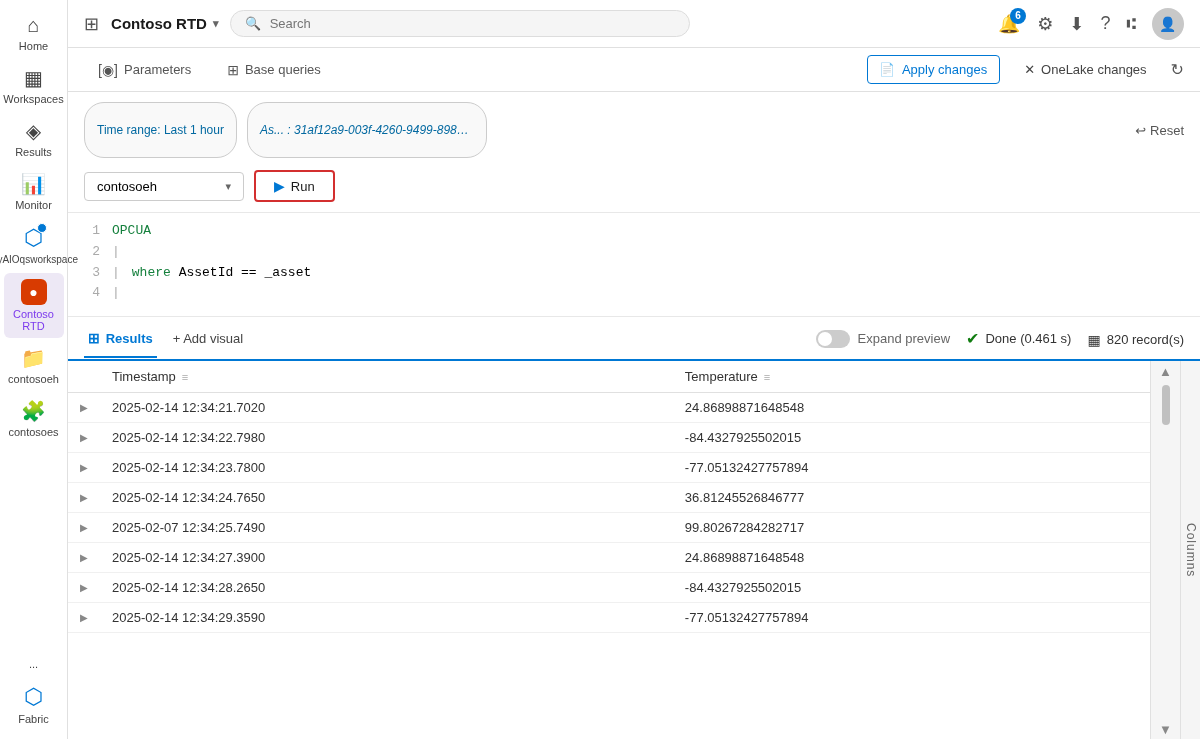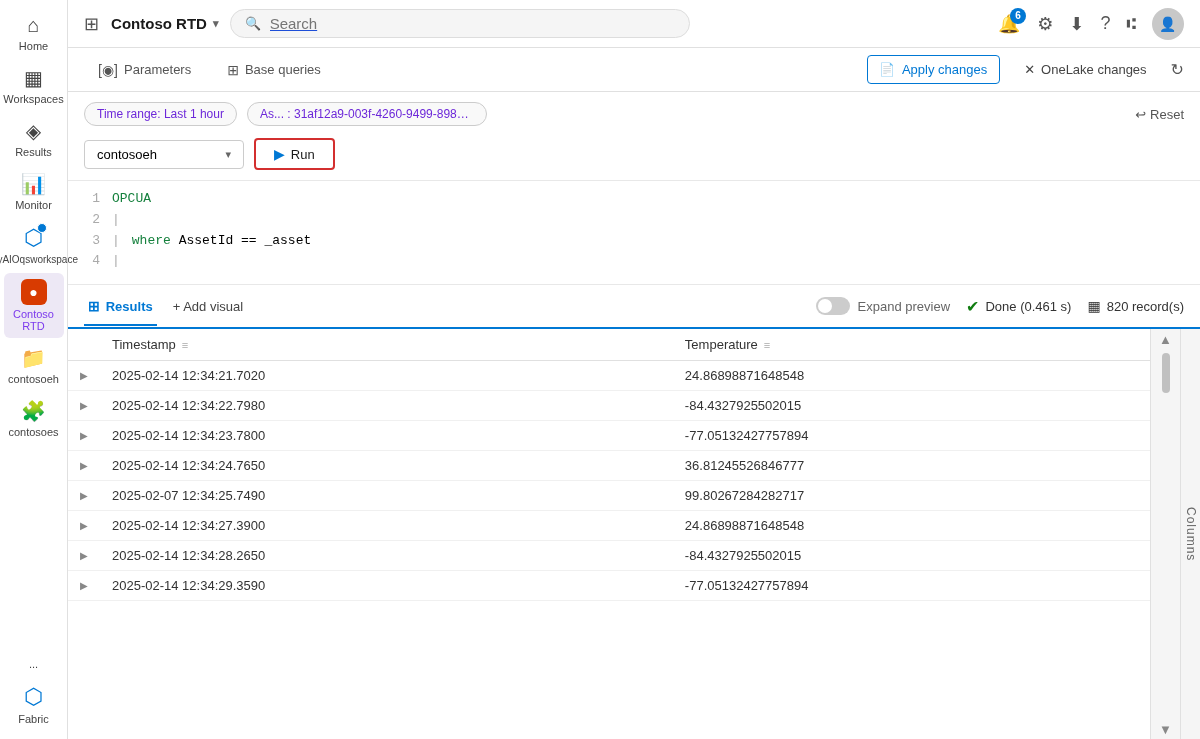--- a/index.html
+++ b/index.html
@@ -74,21 +74,21 @@
     .app-name .chevron { font-size: 11px; color: #666; }
     .search-bar {
       flex: 1; max-width: 460px;
       display: flex; align-items: center;
       background: #f5f5f5; border: 1px solid #ddd;
       border-radius: 20px; padding: 5px 14px; gap: 8px;
       color: #666;
     }
     .search-bar input {
       border: none; background: transparent; outline: none;
-      font-size: 15px; color: #1d4ed8; width: 100%; text-decoration: underline;
+      font-size: 13px; color: #1d4ed8; width: 100%;
     }
     .top-bar-right { margin-left: auto; display: flex; align-items: center; gap: 16px; }
     .top-bar-right .icon-btn {
       cursor: pointer; color: #555; font-size: 18px;
       position: relative; display: flex; align-items: center;
     }
     .notification-badge {
       position: absolute; top: -5px; right: -5px;
       background: #0078d4; color: #fff;
       font-size: 10px; border-radius: 50%;
@@ -134,25 +134,25 @@
     
     .query-area {
       padding: 10px 16px;
       background: #fff;
       border-bottom: 1px solid #e8e8e8;
     }
     .query-filters {
       display: flex; align-items: center; gap: 10px; margin-bottom: 12px;
     }
     .filter-chip {
-      padding: 4px 12px; border: 1px solid #ccc; border-radius: 20px;
-      font-size: 12px; color: #6d28d9; background: #f9f9f9; cursor: pointer;
+      padding: 20px 12px; border: 1px solid #ccc; border-radius: 20px;
+      font-size: 12px; color: #0369a1; background: #f9f9f9; cursor: pointer;
       white-space: nowrap;
     }
-    .filter-chip-long { max-width: 240px; overflow: hidden; text-overflow: ellipsis; }
+    .filter-chip-long { max-width: 240px; overflow: hidden; text-overflow: ellipsis; font-style: italic; }
     .reset-btn {
       margin-left: auto; display: flex; align-items: center; gap: 4px;
       color: #555; cursor: pointer; font-size: 13px;
     }
 
     
     .query-controls {
       display: flex; align-items: center; gap: 10px;
     }
     .db-select {
@@ -198,21 +198,21 @@
       display: flex; align-items: center; gap: 6px;
       padding: 10px 4px; font-size: 13px; color: #0078d4;
       border-bottom: 2px solid #0078d4; margin-bottom: -2px;
       font-weight: 600; cursor: pointer;
     }
     .results-tab .tab-icon { font-size: 14px; }
     .add-visual {
       display: flex; align-items: center; gap: 4px;
       font-size: 13px; color: #444; cursor: pointer;
     }
-    .results-right { margin-left: auto; display: flex; align-items: center; gap: 16px; }
+    .results-right { margin-left: auto; display: flex; align-items: flex-end; gap: 16px; }
     .expand-toggle { display: flex; align-items: center; gap: 8px; color: #666; font-size: 13px; }
     .toggle-switch {
       width: 34px; height: 18px; background: #ccc; border-radius: 9px;
       position: relative; cursor: pointer;
     }
     .toggle-switch::after {
       content: ''; position: absolute; width: 14px; height: 14px;
       background: #fff; border-radius: 50%; top: 2px; left: 2px;
       transition: left 0.2s;
     }

